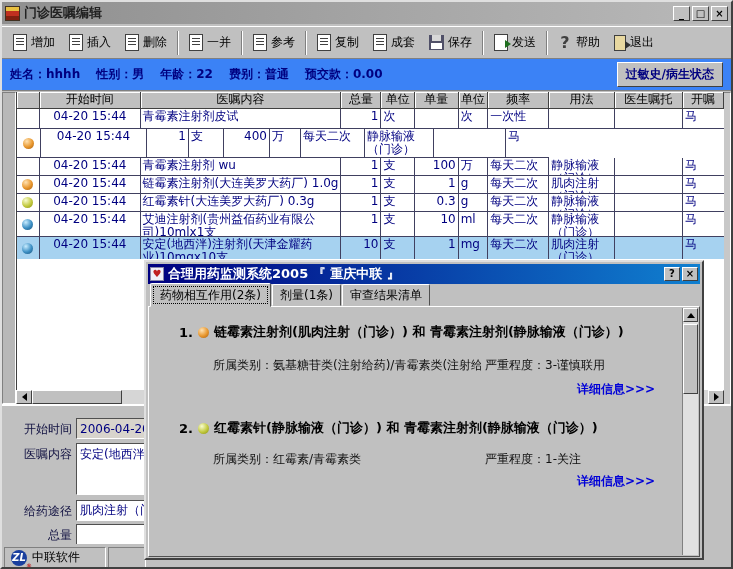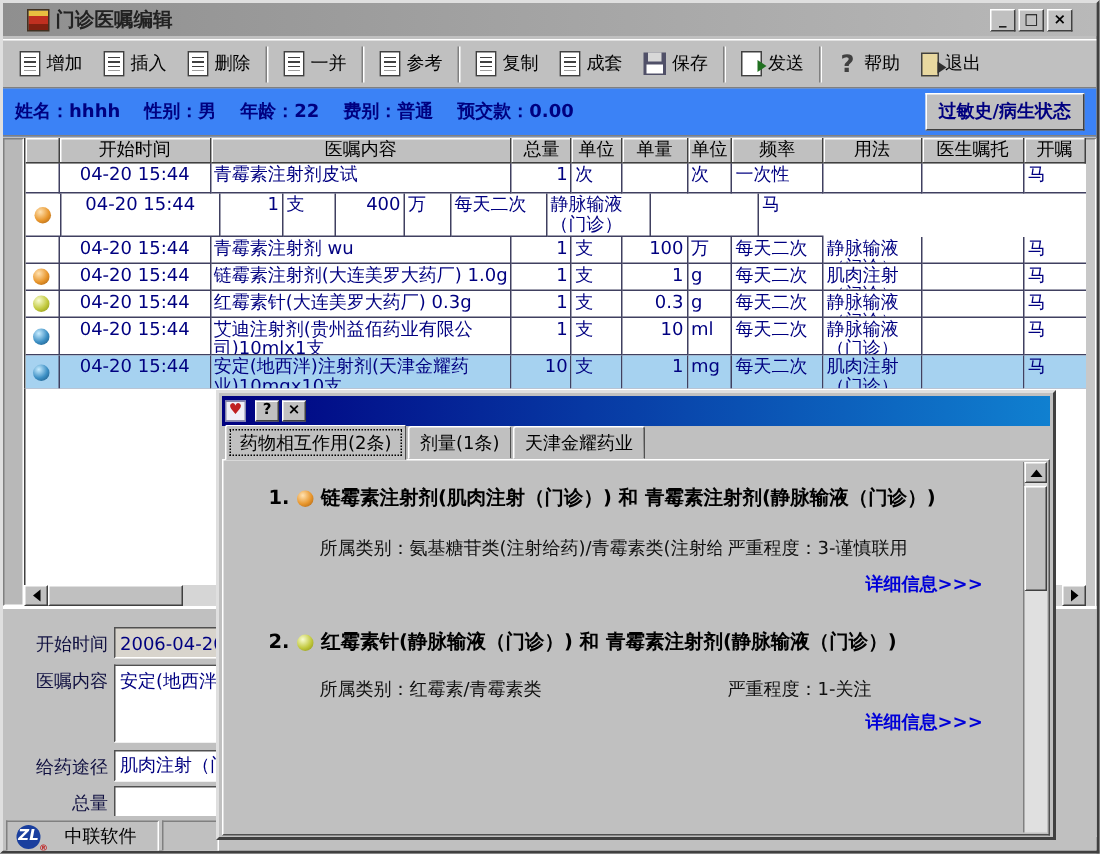--- a/index.html
+++ b/index.html
@@ -10,21 +10,21 @@
     font-family: "DejaVu Sans", sans-serif;
     font-size: 12px; color: #000;
     overflow: hidden;
     border: 2px solid; border-color: #dfdfdf #404040 #404040 #dfdfdf;
   }
 
   
   .titlebar {
     position: absolute; left: 0; top: 0; right: 0; height: 22px;
     background: linear-gradient(90deg,#8f8f8f,#b9b9b9);
-    display: flex; align-items: center; padding: 0 16px;
+    display: flex; align-items: center; padding: 0 3px;
   }
   .app-icon { width: 15px; height: 15px; margin-right: 4px;
     background: linear-gradient(180deg,#e8c040 0 30%, #c03020 30% 70%, #802010 70%);
     border: 1px solid #403020; }
   .titlebar .t-text { font-weight: bold; color: #222; font-size: 13px; flex: 1; }
   .winbtn { width: 17px; height: 15px; margin-left: 2px; background: #c0c0c0;
     border: 1px solid; border-color: #ffffff #404040 #404040 #ffffff;
     font-size: 10px; line-height: 13px; text-align: center; font-weight: bold; }
 
   
@@ -120,21 +120,21 @@
     background: #ffffff; color: #000080; font-family: inherit; font-size: 12px; padding: 2px 3px; }
   .finput.gray { background: #d8d4cc; }
   .ftext { width: 340px; height: 52px; border: 1px solid; border-color: #505050 #ffffff #ffffff #505050;
     background: #fff; color: #000080; font-family: inherit; font-size: 12px; padding: 2px 3px; resize: none; }
 
   
   .statusbar { position: absolute; left: 0; top: 542px; width: 733px; height: 27px;
     background: #c0c0c0; display: flex; align-items: center; padding: 2px; gap: 2px; }
   .spanel { height: 21px; background: #c0c0c0;
     border: 1px solid; border-color: #808080 #ffffff #ffffff #808080;
-    display: flex; align-items: center; padding: 0 6px; gap: 16px; }
+    display: flex; align-items: center; padding: 0 6px; gap: 5px; }
   .zl-logo { width: 16px; height: 16px; border-radius: 50%; background: #1a3f9e;
     color: #fff; font-size: 10px; font-weight: bold; font-style: italic;
     display: flex; align-items: center; justify-content: center; position: relative; }
   .zl-logo::after { content: "®"; position: absolute; right: -5px; bottom: -3px;
     font-size: 6px; color: #c02020; font-style: normal; }
 
   
   .dialog { position: absolute; left: 142px; top: 258px; width: 560px; height: 300px;
     background: #c0c0c0; border: 2px solid; border-color: #dfdfdf #404040 #404040 #dfdfdf;
     padding: 2px; }
@@ -403,27 +403,28 @@
     <div class="spanel" style="width:102px">
       <span class="zl-logo">ZL</span>
       <span>中联软件</span>
     </div>
     <div class="spanel" style="width:38px"></div>
   </div>
 
   <div class="dialog">
     <div class="dlg-title">
       <span class="dlg-icon">♥</span>
+      <span class="t-text">合理用药监测系统2005 『 重庆中联 』</span>
       <span class="dlg-btn">?</span>
       <span class="dlg-btn">×</span>
     </div>
     <div class="tabbar">
       <div class="tab active">药物相互作用(2条)</div>
       <div class="tab">剂量(1条)</div>
-      <div class="tab">天津金耀药业</div>
+      <div class="tab">审查结果清单</div>
     </div>
     <div class="dlg-content">
 
       <div class="item-title" style="left:30px;top:16px">
         <span>1.</span>
         <span class="ball" data-ball="orange"></span>
         <span>链霉素注射剂(肌肉注射（门诊）)  和  青霉素注射剂(静脉输液（门诊）)</span>
       </div>
       <div class="item-meta-cat" style="top:50px">所属类别：氨基糖苷类(注射给药)/青霉素类(注射给药</div>
       <div class="item-meta-sev" style="top:50px">严重程度：3-谨慎联用</div>

